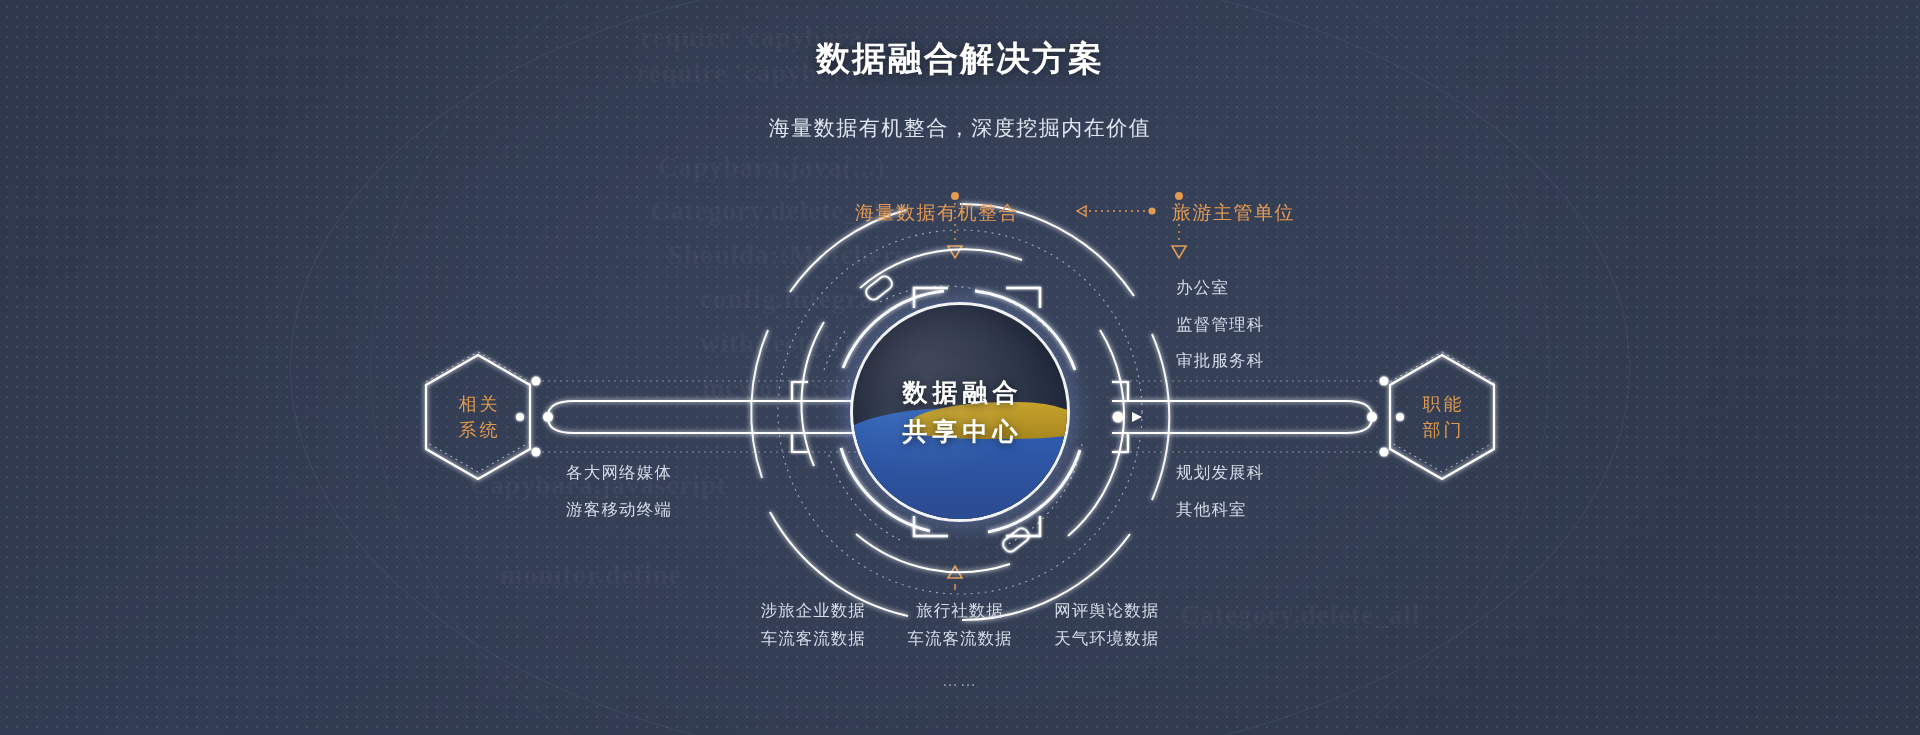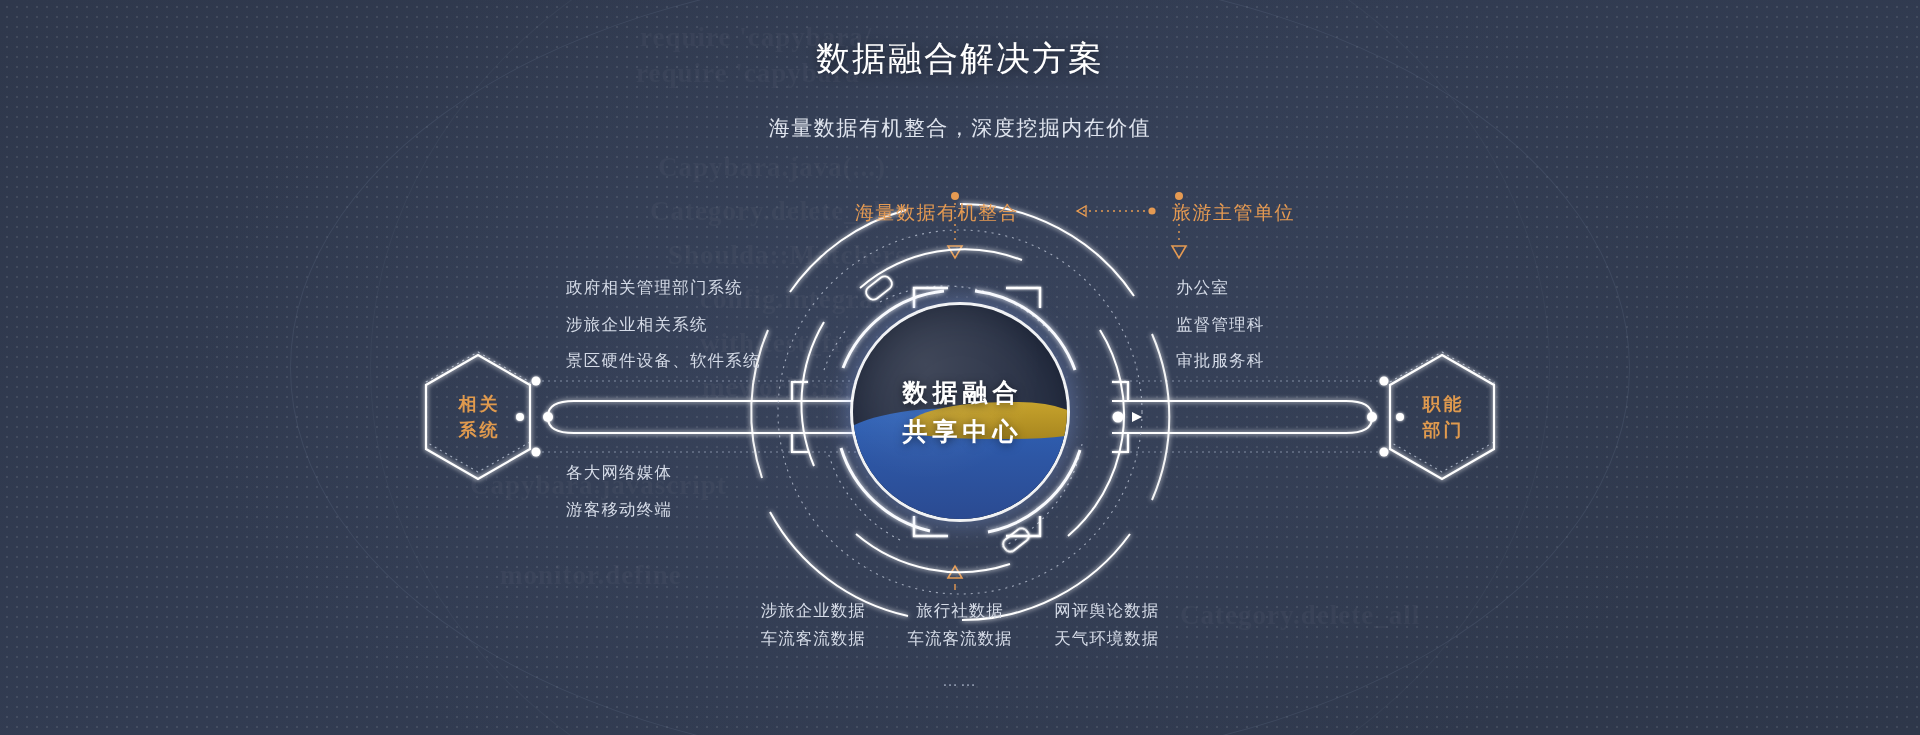--- a/index.html
+++ b/index.html
@@ -39,21 +39,21 @@
     transform:translate(-50%,-50%);
     border:1px solid rgba(180,195,225,.10);
     border-radius:50%;
     pointer-events:none;
   }
   .halo-ellipse.b{ width:1180px; height:980px; border-color:rgba(180,195,225,.055); }
 
   
   #header{ position:absolute; left:0; right:0; top:36px; text-align:center; }
   #page-title{
-    color:#ffffff; font-size:34px; font-weight:400; letter-spacing:2px;
+    color:#ffffff; font-size:34px; font-weight:700; letter-spacing:2px;
     text-shadow:0 2px 12px rgba(0,0,0,.45);
   }
   #page-subtitle{
     margin-top:32px; color:#dfe4ee; font-size:21px; letter-spacing:1.5px; font-weight:400;
   }
 
   
   #hub{
     position:absolute; left:960px; top:412px;
     width:0; height:0;
@@ -92,21 +92,21 @@
   }
 
   
   .hex-node{ position:absolute; width:116px; height:132px; }
   .hex-node .outer,.hex-node .inner{ position:absolute; inset:0; }
   .hex-node .label{
     position:absolute; inset:0; display:flex; flex-direction:column;
     align-items:center; justify-content:center; gap:2px;
   }
   .hex-node .label span{
-    color:#e09a4e; font-size:18px; font-weight:700; letter-spacing:3px; text-indent:3px;
+    color:#e09a4e; font-size:18px; font-weight:400; letter-spacing:3px; text-indent:3px;
   }
 
   
   .txt-col{ position:absolute; }
   .txt-col .row{
     color:#d5dbe7; font-size:16.5px; letter-spacing:1.2px;
     line-height:1; white-space:nowrap; margin-bottom:20px;
   }
   .txt-col.right .row{ text-align:left; }
 
@@ -306,34 +306,33 @@
     </svg>
     <div class="label">
       <span>职能</span>
       <span>部门</span>
     </div>
   </div>
 
   <div class="top-lab" style="left:855px;top:200px;">海量数据有机整合</div>
   <div class="top-lab" style="left:1172px;top:200px;">旅游主管单位</div>
 
-  <div class="txt-col" style="left:566px;top:279px;">
-    <div class="row">政府相关管理部门系统</div>
-    <div class="row">涉旅企业相关系统</div>
-    <div class="row">景区硬件设备、软件系统</div>
-  </div>
   <div class="txt-col" style="left:566px;top:464px;">
     <div class="row">各大网络媒体</div>
     <div class="row">游客移动终端</div>
   </div>
 
   <div class="txt-col right" style="left:1176px;top:279px;">
     <div class="row">办公室</div>
     <div class="row">监督管理科</div>
     <div class="row">审批服务科</div>
+  </div>
+  <div class="txt-col right" style="left:1176px;top:464px;">
+    <div class="row">规划发展科</div>
+    <div class="row">其他科室</div>
   </div>
 
   <div id="bottom-grid">
     <div class="cell">涉旅企业数据</div>
     <div class="cell">旅行社数据</div>
     <div class="cell">网评舆论数据</div>
     <div class="cell">车流客流数据</div>
     <div class="cell">车流客流数据</div>
     <div class="cell">天气环境数据</div>
   </div>

